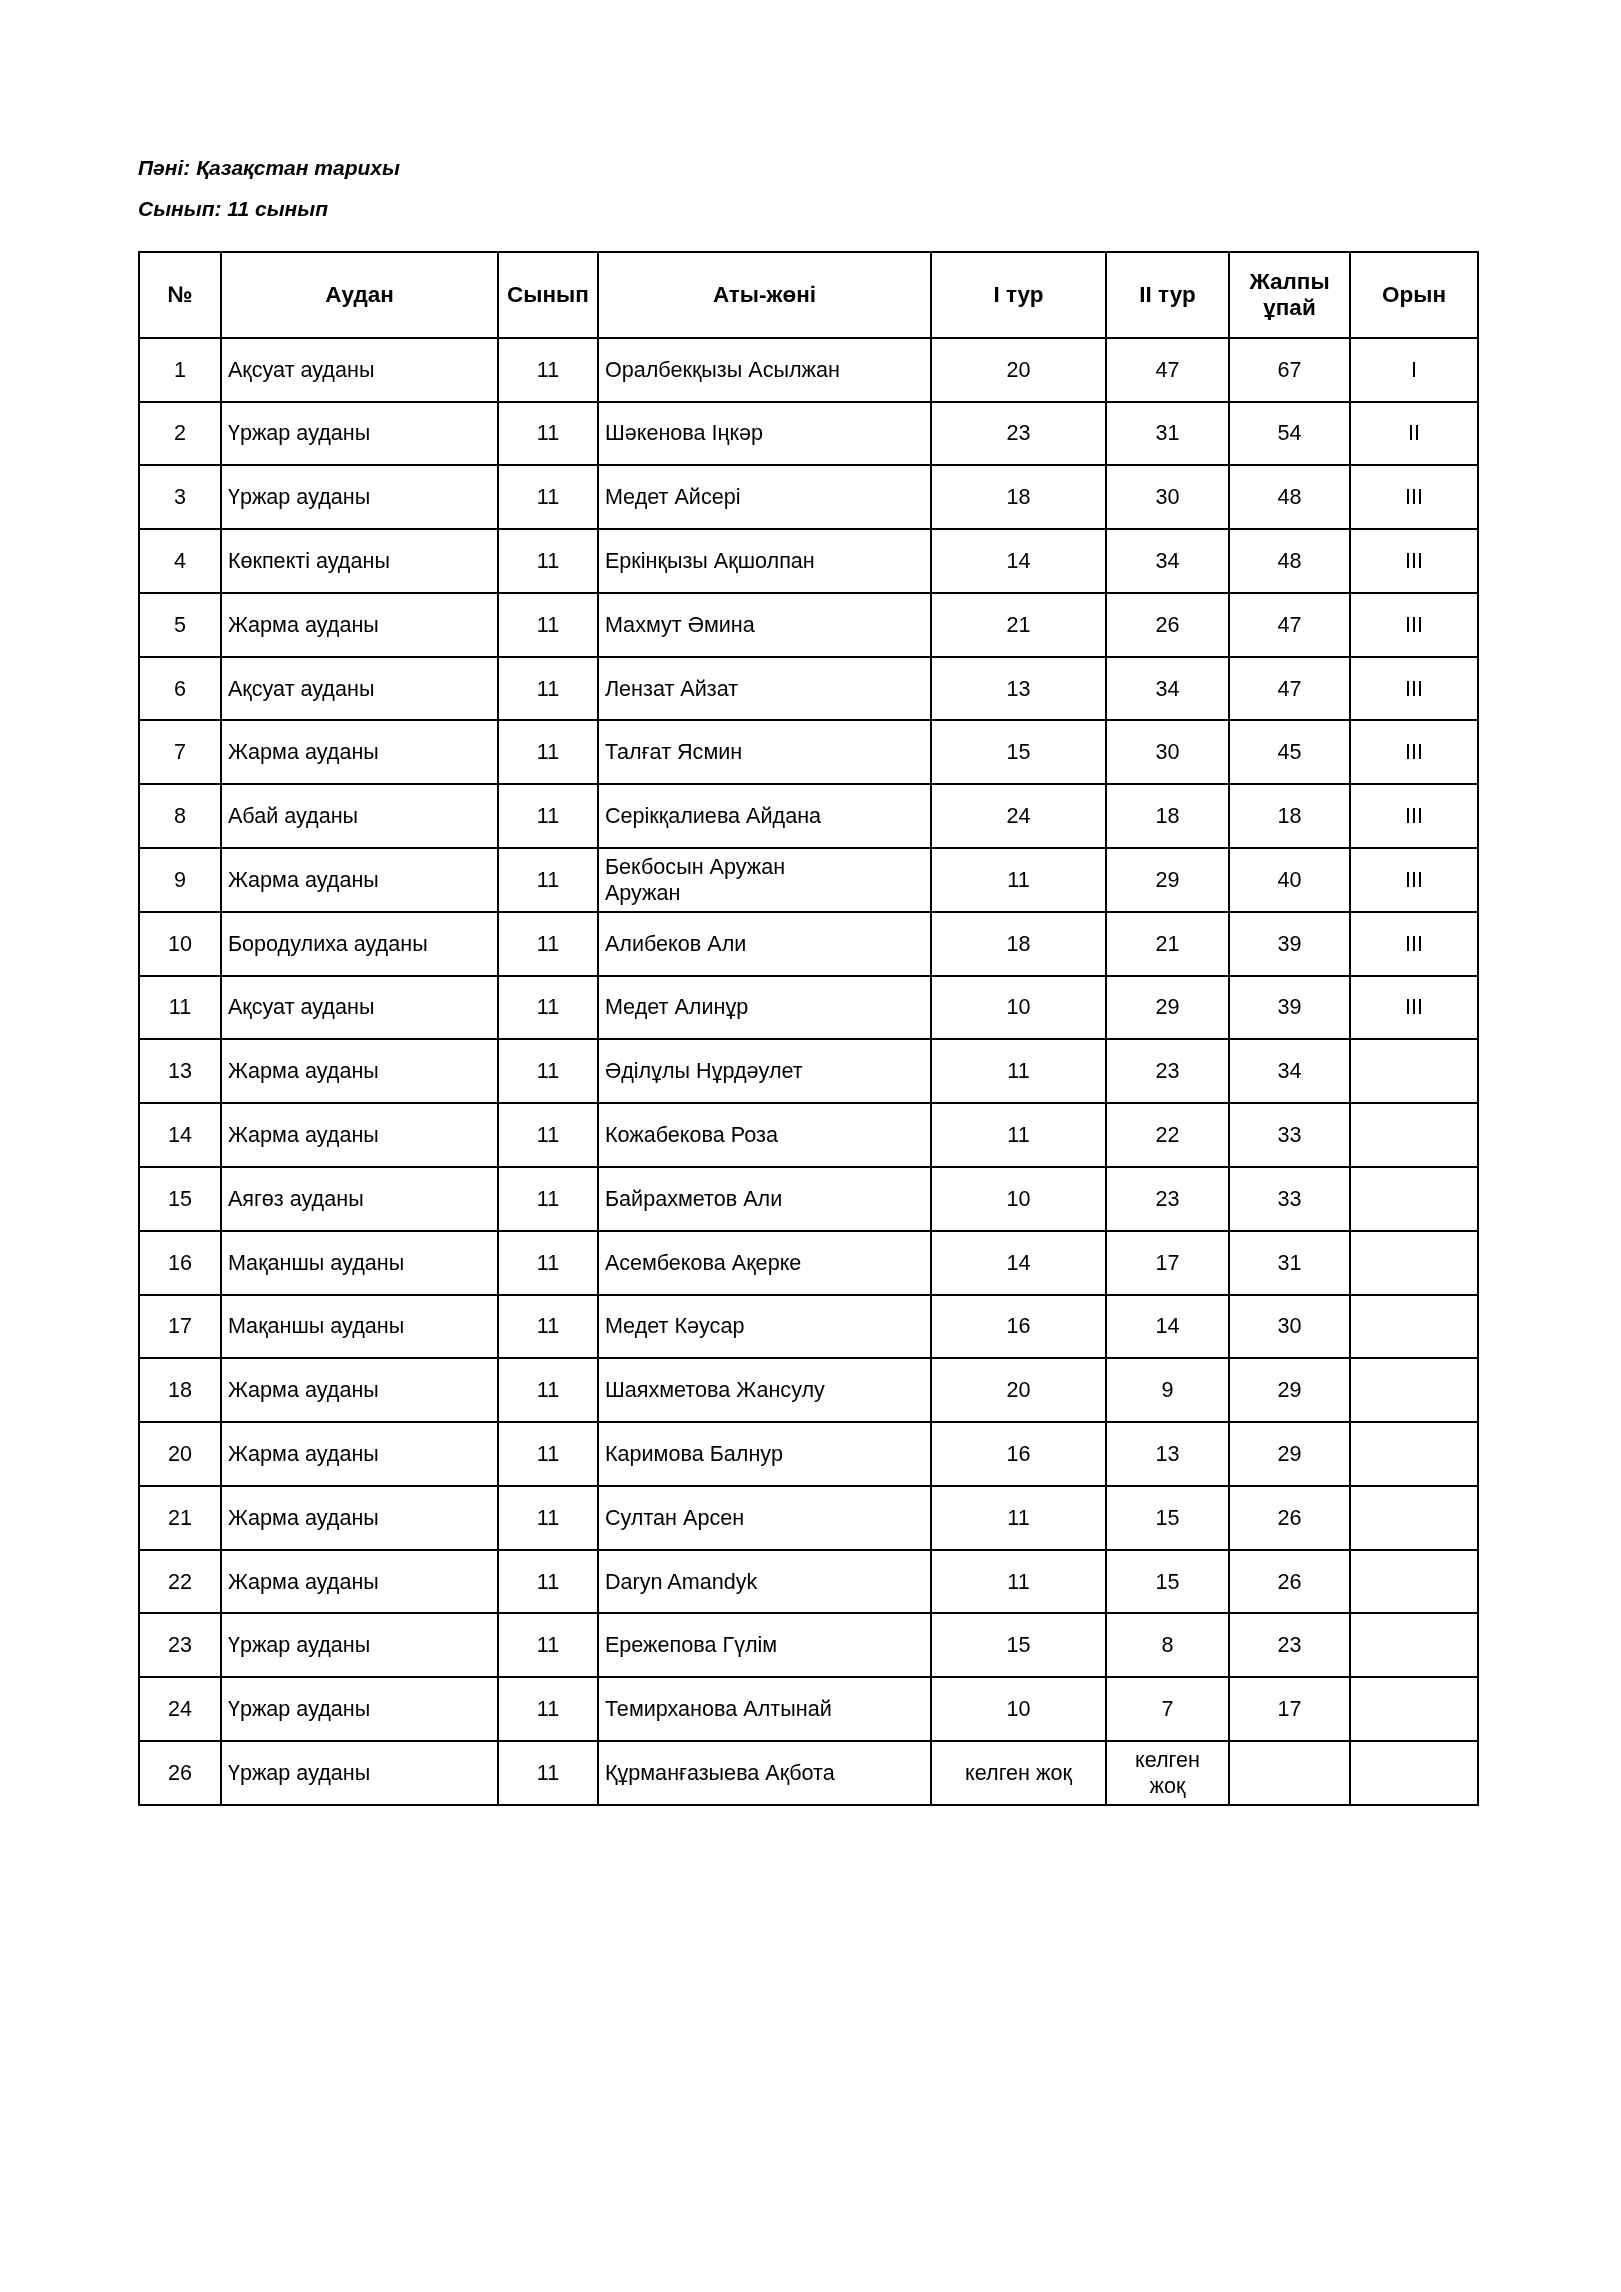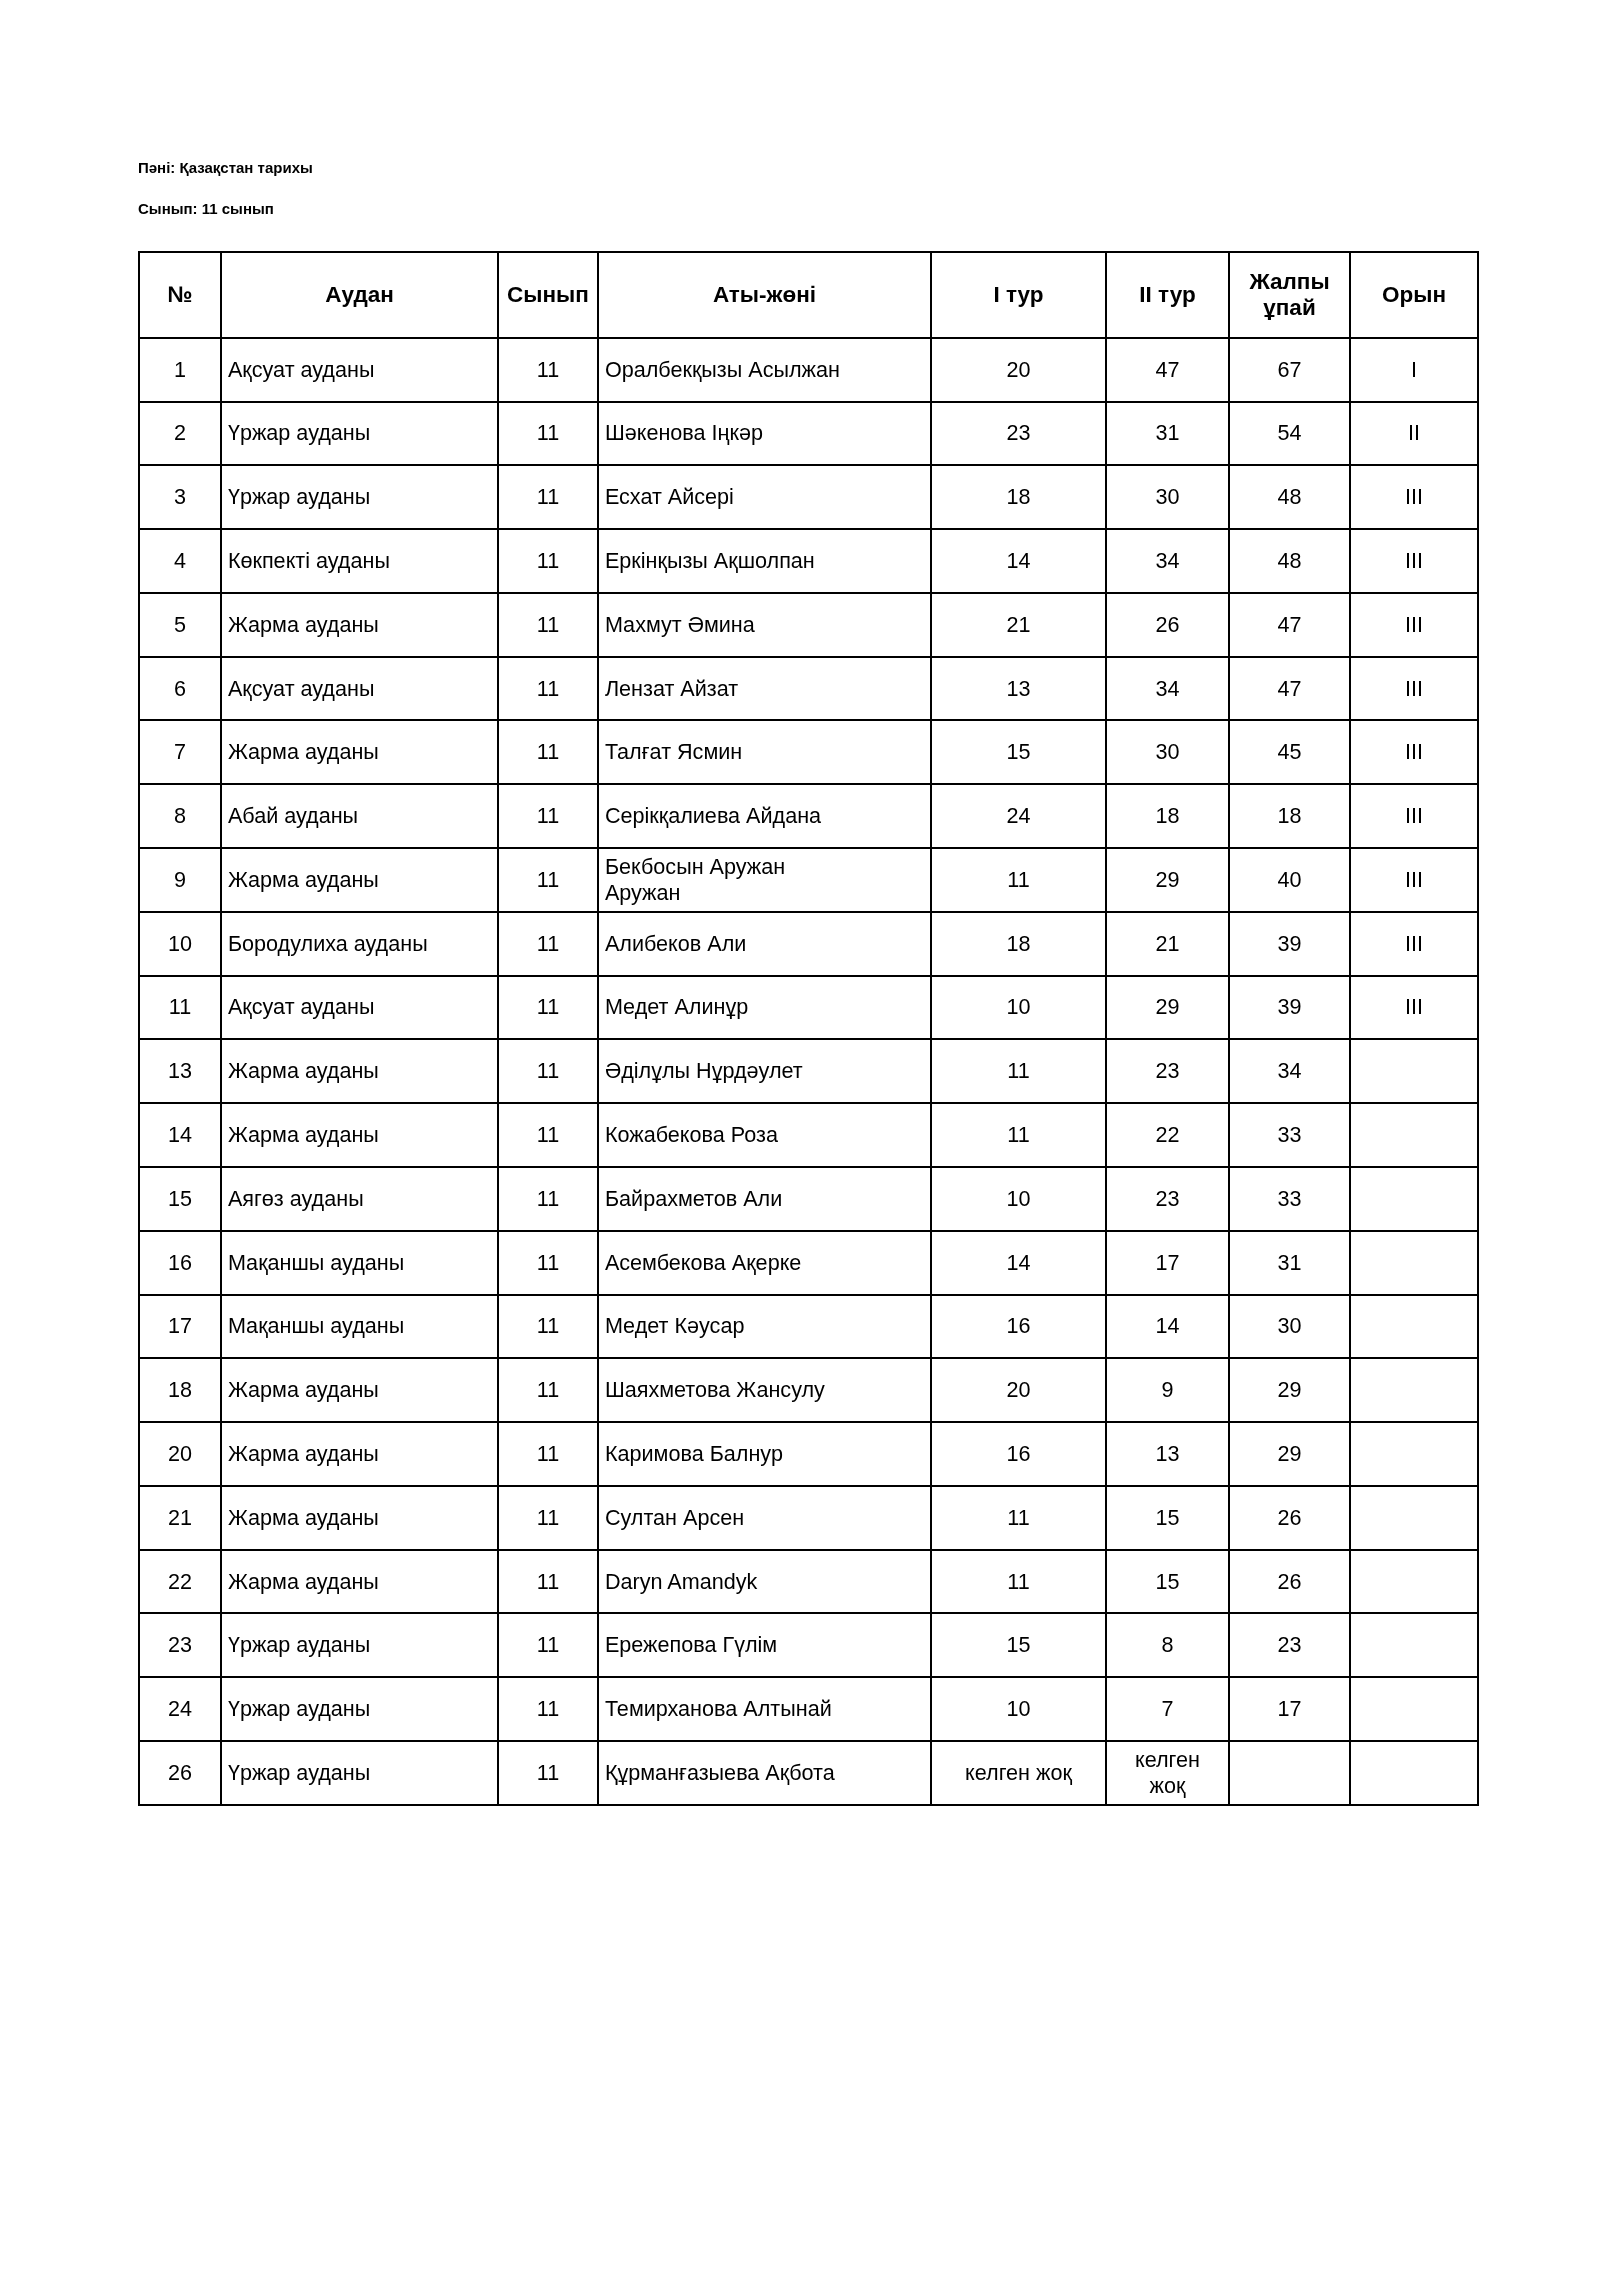--- a/index.html
+++ b/index.html
@@ -12,24 +12,25 @@
     color: #000000;
     margin: 0 auto;
     overflow: hidden;
   }
   .doc-header {
     position: absolute;
     left: 138px;
     top: 147px;
   }
   .doc-header .line {
-    font-size: 15px;
+    font-size: 21px;
     font-weight: bold;
     line-height: 41px;
     white-space: nowrap;
+    font-style: italic;
   }
   table.results {
     position: absolute;
     left: 138px;
     top: 251px;
     border-collapse: collapse;
     table-layout: fixed;
     width: 1341px;
   }
   table.results th, table.results td {
@@ -112,21 +113,21 @@
       <td class="c">23</td>
       <td class="c">31</td>
       <td class="c">54</td>
       <td class="c">II</td>
     </tr>
 
     <tr>
       <td class="c">3</td>
       <td class="l">Үржар ауданы</td>
       <td class="c">11</td>
-      <td class="l">Есхат Айсері</td>
+      <td class="l">Медет Айсері</td>
       <td class="c">18</td>
       <td class="c">30</td>
       <td class="c">48</td>
       <td class="c">III</td>
     </tr>
 
     <tr>
       <td class="c">4</td>
       <td class="l">Көкпекті ауданы</td>
       <td class="c">11</td>

